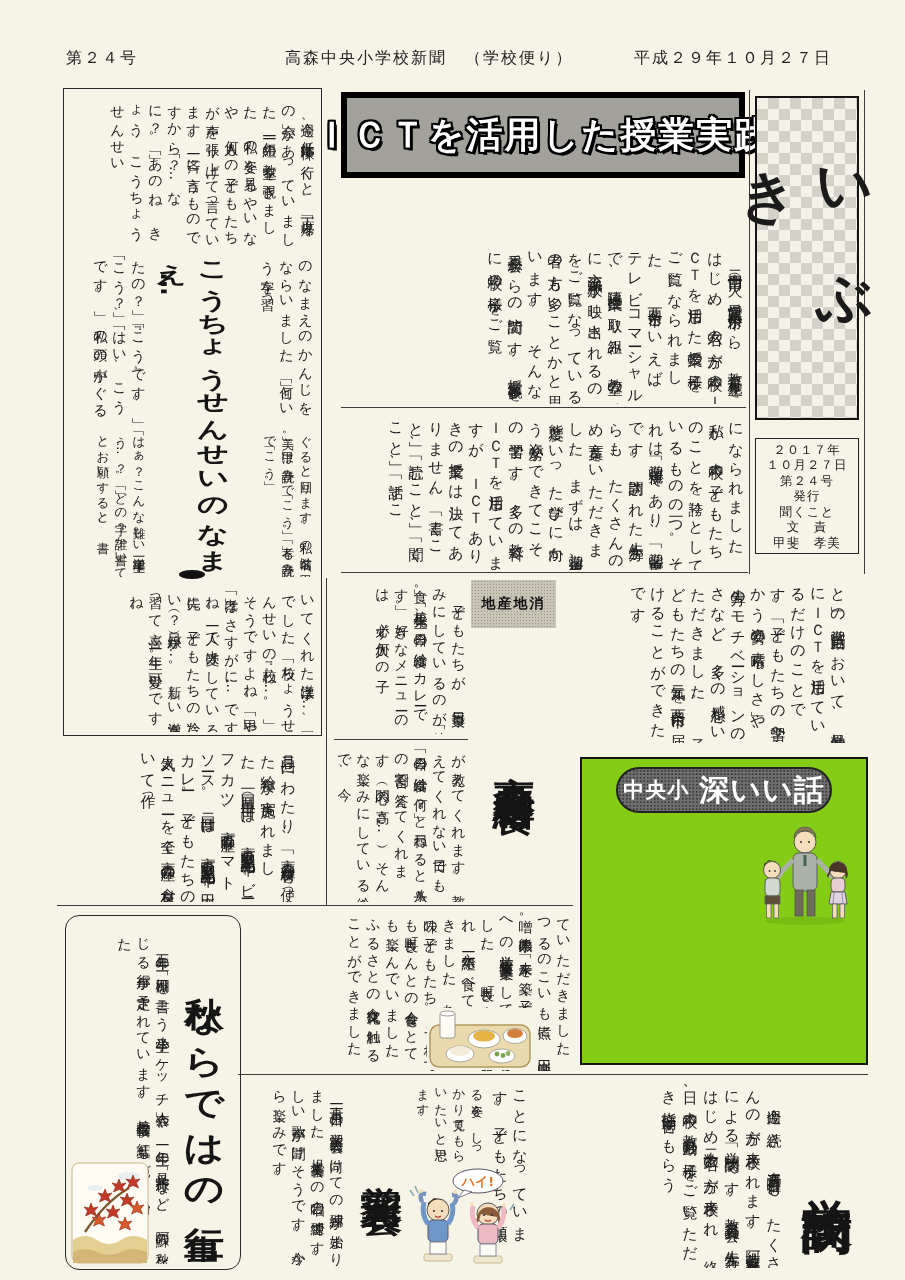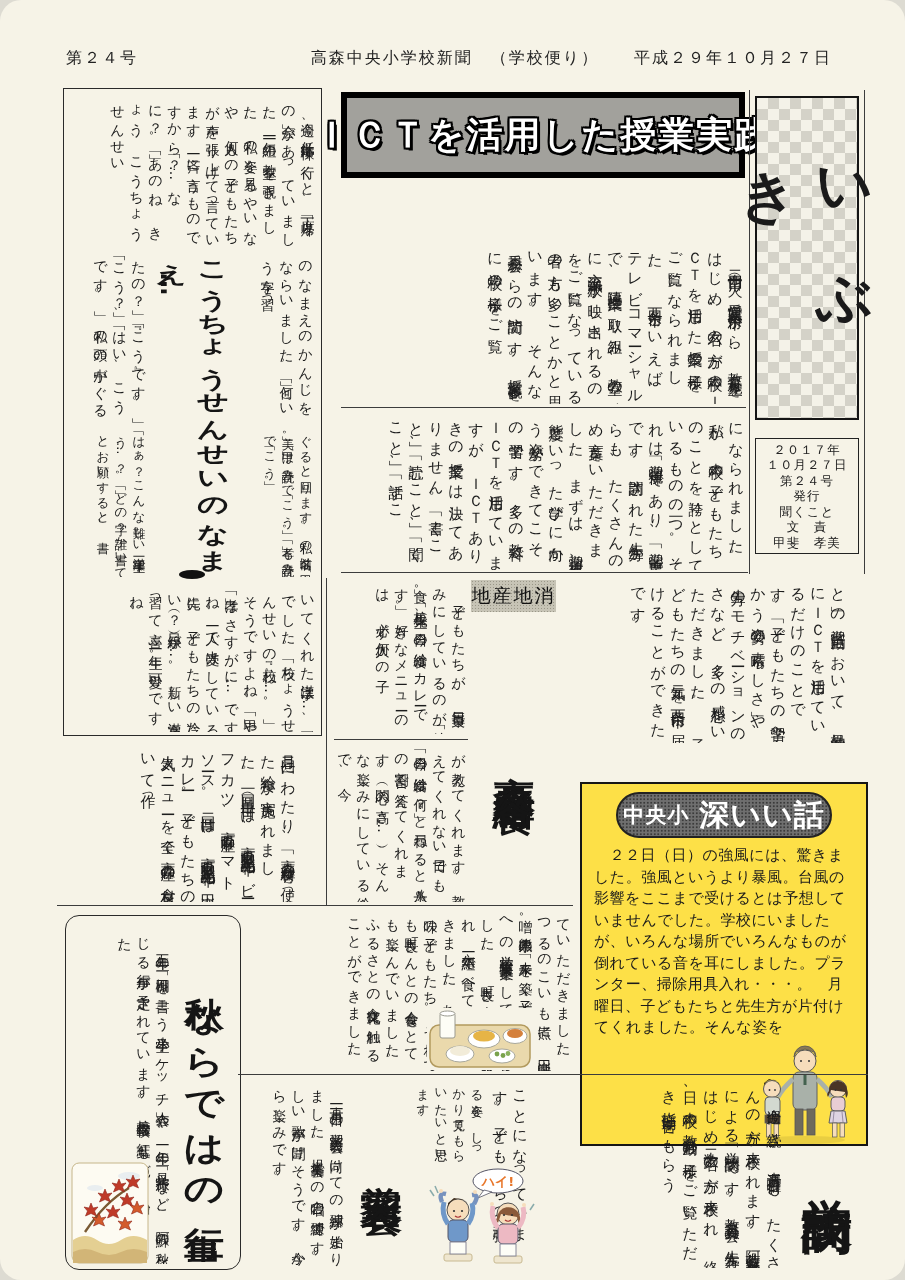--- a/index.html
+++ b/index.html
@@ -1,21 +1,20 @@
 <!DOCTYPE html>
 <html lang="ja"><head>
 <meta charset="utf-8">
 <style>
   * { box-sizing: border-box; margin: 0; padding: 0; }
   html,body { background:#dddbd2; }
   .page {
     position: relative; width: 905px; height: 1280px;
     background: #f6f3e7; color:#1d1d1d; overflow: hidden;
     font-family: "DejaVu Sans", "Liberation Sans", sans-serif;
-    border-radius: 21px;
   }
   .abs { position:absolute; }
   .v { writing-mode: vertical-rl; text-orientation: mixed; overflow:hidden; }
   .bv  { font-size:15px;  letter-spacing:2.2px; line-height:20px; }
   .bv-sm { font-size:14px; letter-spacing:1.6px; line-height:19px; }
   .bv-xs { font-size:12.5px; letter-spacing:0.8px; line-height:18px; }
   .rule-h { position:absolute; border-top:1px solid #3c3c3c; height:0; }
   .rule-v { position:absolute; border-left:1px solid #3c3c3c; width:0; }
 
   .hdr { position:absolute; top:48px; font-size:16px; letter-spacing:2px; color:#222; }
@@ -47,30 +46,30 @@
   .pubbox {
     left:755px; top:438px; width:104px; height:116px; border:1.5px solid #222;
     display:flex; flex-direction:column; align-items:center; justify-content:center;
     font-size:12.5px; line-height:15.5px; letter-spacing:1px; color:#222; text-align:center;
   }
 
   .vh { writing-mode:vertical-rl; font-weight:900; color:#151515; }
   .center-flex { display:flex; align-items:center; justify-content:center; }
 
   .label-chip {
-    left:471px; top:580px; width:85px; height:32px;
+    left:471px; top:580px; width:85px; height:48px;
     display:flex; align-items:center; justify-content:center;
-    font-size:19px; font-weight:400; letter-spacing:2px; color:#111;
+    font-size:14px; font-weight:700; letter-spacing:2px; color:#111;
     background-color:#c7c4b6;
     background-image: radial-gradient(#9a9788 0.7px, transparent 0.9px);
     background-size:3px 3px;
   }
 
   .fukaii {
-    left:580px; top:782px; width:288px; height:364px; border:2.5px solid #161616; background:#fde047;
+    left:580px; top:757px; width:288px; height:308px; border:2.5px solid #161616; background:#84cc16;
     padding:8px 12px 4px 12px;
   }
   .pill {
     width:216px; height:46px; margin:0 auto 7px auto; border-radius:24px; border:2px solid #222;
     background-color:#6f6f6f;
     background-image: radial-gradient(#3a3a3a 1px, transparent 1.2px);
     background-size:3.5px 3.5px;
     display:flex; align-items:center; justify-content:center; gap:2px;
   }
   .pill .s1 { font-size:21px; font-weight:900; color:#fff; letter-spacing:1px; }
@@ -83,21 +82,21 @@
 
   .stretch-14 { transform:scale(1.4,1); transform-origin:center; }
   .stretch-12 { transform:scale(1.2,1); transform-origin:center; }
 </style>
 </head>
 <body>
 
 <div class="page">
 
   <div class="hdr" style="left:66px;">第２４号</div>
-  <div class="hdr" style="left:285px; width:340px; text-align:center;">高森中央小学校新聞　（学校便り）</div>
+  <div class="hdr" style="left:285px; width:340px; text-align:left;">高森中央小学校新聞　（学校便り）</div>
   <div class="hdr" style="left:634px;">平成２９年１０月２７日</div>
 
   <div class="abs leftbox">
     <div class="abs v bv-sm" style="right:4px; top:7px; width:249px; height:150px;">　今週、低学年棟に行くと、丁度「帰りの会」があっていました。一年一組の教室を覗きました。私の姿を見るやいなや、何人もの子どもたちが声を張り上げて言っています。一斉に言うものですから「？…なに？。」「あのね、きょう、こうちょうせんせい</div>
 
     <div class="abs v bv-sm" style="right:6px; top:162px; width:70px; height:172px;">のなまえのかんじをならいました。」「何という字を習っ</div>
     <div class="abs v bv-xs" style="right:6px; top:338px; width:74px; height:150px;">ぐると回ります。私の名前は「甲斐孝美」。「甲」は音読みで「こう」。「孝」も音読みで「こう」。</div>
 
     <div class="abs v center-flex" style="left:86px; top:158px; width:84px; height:342px;">
       <span class="vh stretch-14" style="font-size:22px; letter-spacing:1px;">こうちょうせんせいのなまえ…</span>
@@ -164,21 +163,20 @@
         <circle cx="76" cy="47.5" r="2.4" fill="#79a24c"></circle>
         <circle cx="81" cy="45.5" r="2.4" fill="#8ab25c"></circle>
     </svg>
   </div>
 
   <div class="abs fukaii">
     <div class="pill">
       <span class="s1">中央小</span>
       <span class="s2">深いい話</span>
     </div>
-    <div class="fukaii-body">　２２日（日）の強風には、驚きました。強風というより暴風。台風の影響をここまで受けるとは予想していませんでした。学校にいましたが、いろんな場所でいろんなものが倒れている音を耳にしました。プランター、掃除用具入れ・・・。　月曜日、子どもたちと先生方が片付けてくれました。そんな姿を</div>
     <div class="fukaii-body">
       <span style="float:right; width:98px; height:104px; margin:2px 0 0 4px;">
         <svg width="98" height="104" viewBox="0 0 98 104">
           <ellipse cx="49" cy="99" rx="40" ry="4" fill="#00000014"></ellipse>
 
           <circle cx="49" cy="20" r="11" fill="#f6ddbb" stroke="#555"></circle>
           <path d="M38 16 a11 11 0 0 1 22 0 l-2 -5 -9 -3 -9 3 z" fill="#8a7a56" stroke="#555" stroke-width="0.8"></path>
           <circle cx="45" cy="20" r="1" fill="#333"></circle>
             <circle cx="53" cy="20" r="1" fill="#333"></circle>
           <rect x="37" y="31" width="24" height="38" rx="6" fill="#a9b1a9" stroke="#5f5f5f"></rect>
@@ -244,21 +242,21 @@
 
   <div class="rule-h" style="left:238px; top:1074px; width:630px;"></div>
 
   <div class="abs v center-flex" style="left:786px; top:1080px; width:82px; height:190px;">
     <span class="vh stretch-12" style="font-size:42px; letter-spacing:5px;">学校訪問</span>
   </div>
   <div class="abs v bv" style="left:532px; top:1080px; width:252px; height:188px; line-height:21px;">　今週に続き、来週月曜日も、たくさんの方が来校されます。阿蘇教育事務所による「学校訪問」です。教育委員会の先生方をはじめ二十数名の方が来校され、終日、本校の教育活動の様子をご覧いただき指導助言をもらう</div>
   <div class="abs v bv" style="left:486px; top:1080px; width:44px; height:188px;">ことになっています。子どもたちの頑張</div>
   <div class="abs v bv-xs" style="left:414px; top:1080px; width:72px; height:84px;">る姿を、しっかり見てもらいたいと思います。</div>
 
-  <div class="abs" style="left:424px; top:1166px; width:118px; height:104px;">
+  <div class="abs" style="left:404px; top:1166px; width:118px; height:104px;">
     <svg width="118" height="104" viewBox="0 0 118 104">
       <ellipse cx="74" cy="15" rx="25" ry="12" fill="#fff" stroke="#556"></ellipse>
       <path d="M60 24 L54 32 L68 26 Z" fill="#fff" stroke="#556" stroke-width="0.8"></path>
       <text x="74" y="20" text-anchor="middle" font-size="13" font-weight="bold" fill="#e8762a">ハイ!</text>
 
       <path d="M18 36 Q14 26 22 28" stroke="#7792be" stroke-width="4.5" fill="none"></path>
       <path d="M50 38 Q56 28 48 29" stroke="#7792be" stroke-width="4.5" fill="none"></path>
       <circle cx="17" cy="25" r="2" fill="#f6ddbb"></circle>
         <circle cx="51" cy="26" r="2" fill="#f6ddbb"></circle>
       <circle cx="34" cy="44" r="11" fill="#f6ddbb" stroke="#555"></circle>

